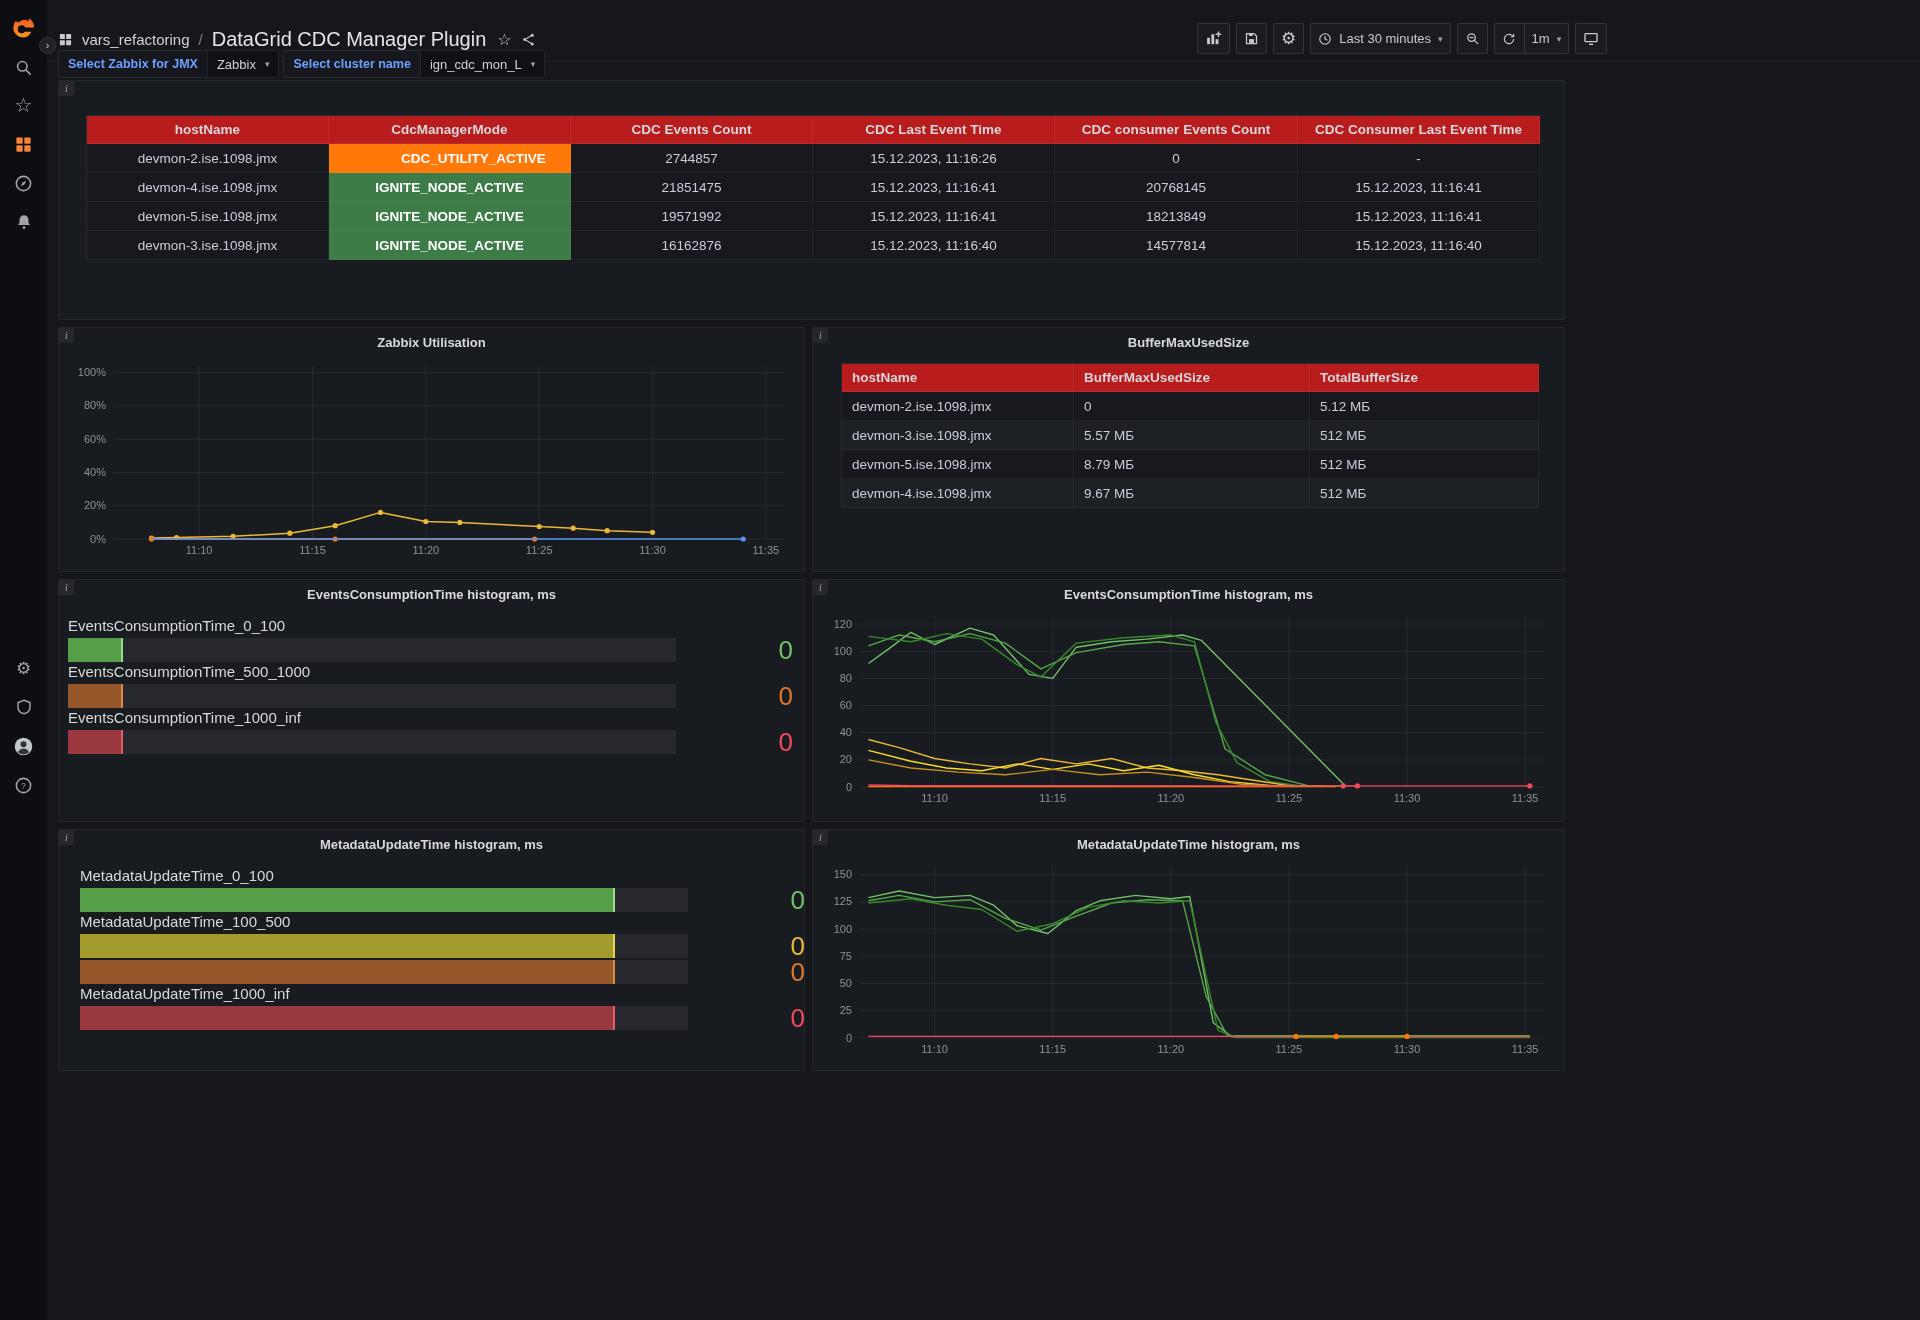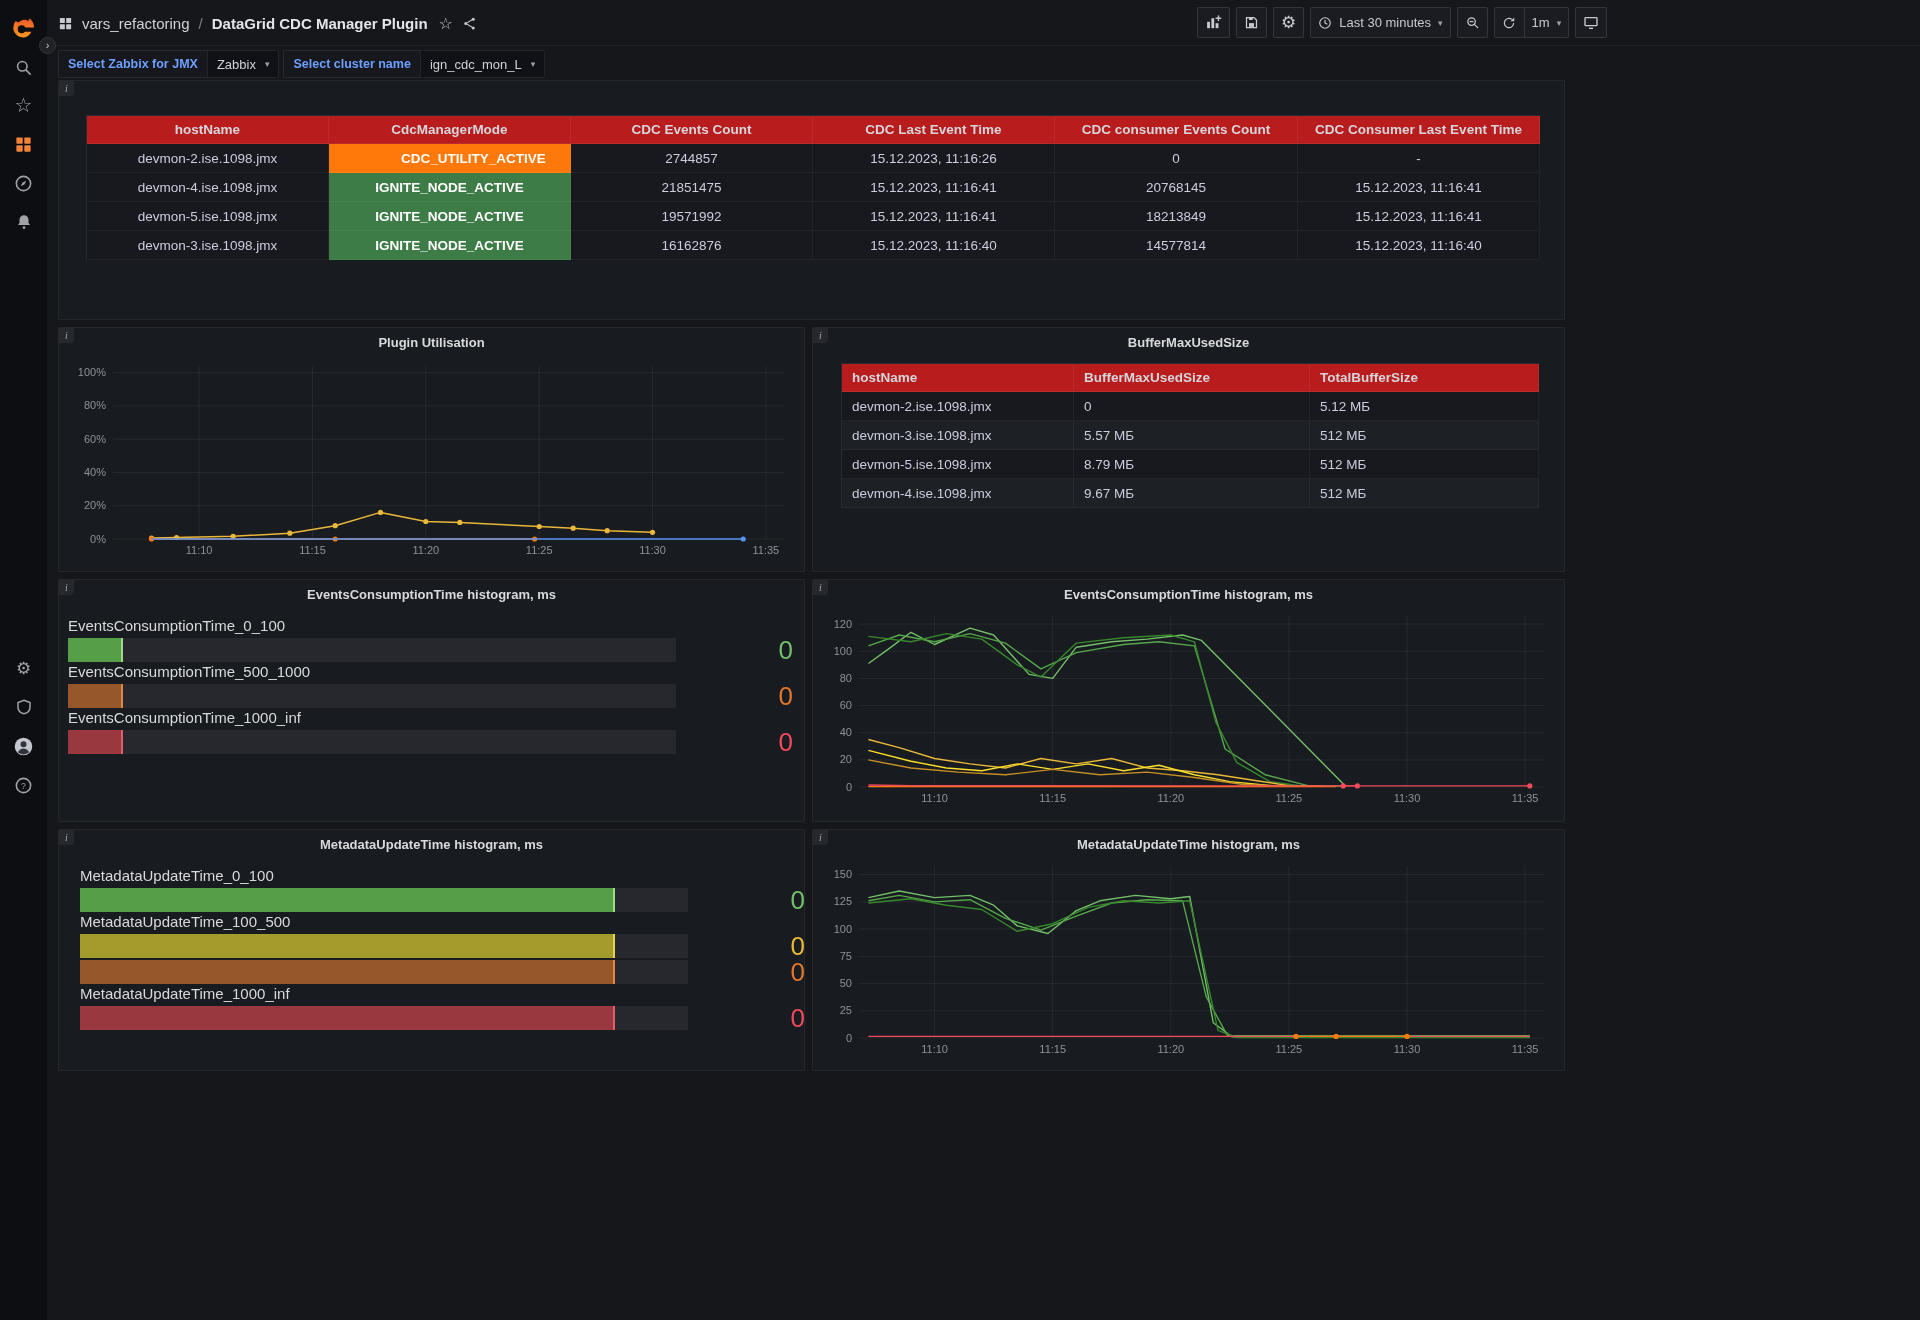--- a/index.html
+++ b/index.html
@@ -5,25 +5,25 @@
   *{margin:0;padding:0;box-sizing:border-box}
   html,body{background:#101114}
   #canvas{position:relative;width:1920px;height:1320px;background:#15171b;font-family:"Liberation Sans",sans-serif;color:#ccccdc;overflow:hidden}
 
   
   #sidebar{position:absolute;left:0;top:0;width:47px;height:1320px;background:#0d0e12;z-index:5}
   .side-icon{position:absolute;left:0;width:47px;height:38px;display:flex;align-items:center;justify-content:center;cursor:pointer;color:#9fa2a7;font-size:19px}
   #expand-btn{position:absolute;left:39px;top:37px;width:17px;height:17px;background:#202226;border:1px solid #33353a;border-radius:50%;color:#c7cad0;font-size:11px;line-height:15px;text-align:center;z-index:6;cursor:pointer}
 
   
-  #topbar{position:absolute;left:47px;top:0;width:1873px;height:46px;background:#15171b;border-bottom:1px solid rgba(204,204,220,0.07)}
+  #topbar{position:absolute;left:47px;top:16px;width:1873px;height:46px;background:#15171b;border-bottom:1px solid rgba(204,204,220,0.07)}
   .crumbs{position:absolute;left:11px;top:0;height:46px;display:flex;align-items:center;gap:9px}
   .crumb-folder{font-size:15px;color:#d0d2d6;cursor:pointer}
   .crumb-sep{font-size:15px;color:#7b7f87}
-  .crumb-title{font-size:15px;font-weight:700;color:#e4e5e9;cursor:pointer}
+  .crumb-title{font-size:20px;font-weight:400;color:#e4e5e9;cursor:pointer}
   .crumb-star{font-size:16px;color:#c7cad0;cursor:pointer;margin-left:2px}
   .tb-controls{position:absolute;left:1150px;top:7px;display:flex;gap:6px;align-items:center}
   .tb-btn{height:31px;min-width:31px;display:flex;align-items:center;justify-content:center;gap:7px;border:1px solid rgba(204,204,220,0.14);border-radius:2px;background:rgba(204,204,220,0.03);color:#c7cad0;font-size:13px;cursor:pointer;padding:0 7px;white-space:nowrap}
   .tb-group{display:flex}
   .tb-group .tb-btn:first-child{border-radius:2px 0 0 2px}
   .tb-group .tb-btn:last-child{border-radius:0 2px 2px 0;border-left:none}
   .caret{font-size:9px;color:#9da0a7}
   .gear-glyph{font-size:17px;line-height:1}
 
   
@@ -258,21 +258,21 @@
           <div class="td cellc mode" style="background: rgb(62, 124, 71);">IGNITE_NODE_ACTIVE</div>
           <div class="td cellc">16162876</div>
           <div class="td cellc">15.12.2023, 11:16:40</div>
           <div class="td cellc">14577814</div>
           <div class="td cellc">15.12.2023, 11:16:40</div>
         </div></div>
   </div>
 
   <div class="panel" style="left:58px;top:327px;width:747px;height:245px">
     <div class="panel-info">i</div>
-    <div class="panel-title">Plugin Utilisation</div>
+    <div class="panel-title">Zabbix Utilisation</div>
     <div class="chart" style="left:8px;top:30px;width:731px;height:207px">
         <svg width="731" height="207">
           <line class="grid" x1="46" x2="717" y1="181.0" y2="181.0"></line>
           <text class="tick" x="39" y="184.5" text-anchor="end">0%</text>
           <line class="grid" x1="46" x2="717" y1="147.7" y2="147.7"></line>
           <text class="tick" x="39" y="151.2" text-anchor="end">20%</text>
           <line class="grid" x1="46" x2="717" y1="114.5" y2="114.5"></line>
           <text class="tick" x="39" y="118.0" text-anchor="end">40%</text>
           <line class="grid" x1="46" x2="717" y1="81.2" y2="81.2"></line>
           <text class="tick" x="39" y="84.7" text-anchor="end">60%</text>

